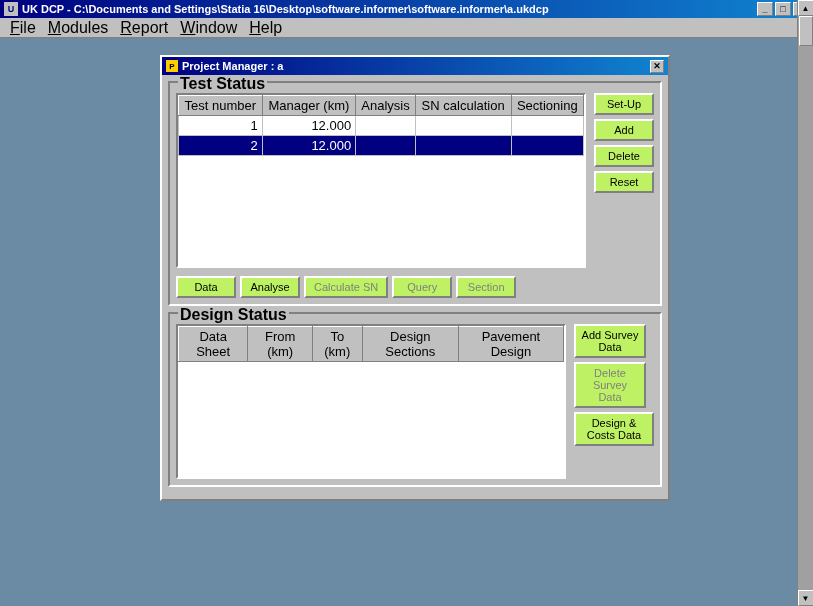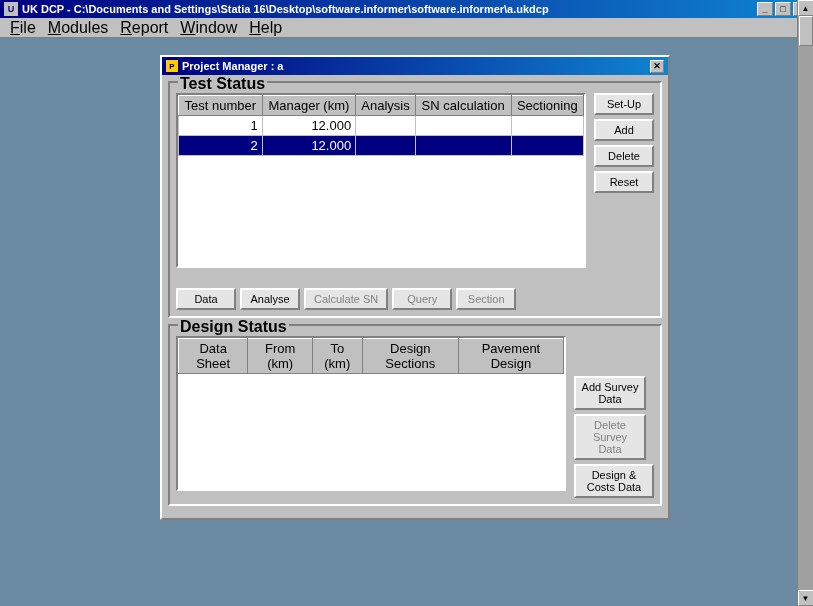--- a/index.html
+++ b/index.html
@@ -231,21 +231,21 @@
     .data-table tr.selected td {
       background: #000080;
       color: white;
     }
     .data-table tr:not(.selected) td {
       background: white;
     }
 
     
     .btn {
-      background: #e5e5e5;
+      background: #bef264;
       border: 2px solid;
       border-top-color: #ffffff;
       border-left-color: #ffffff;
       border-right-color: #808080;
       border-bottom-color: #808080;
       padding: 3px 8px;
       font-size: 11px;
       cursor: pointer;
       font-family: 'MS Sans Serif', Arial, sans-serif;
       min-width: 60px;
@@ -267,21 +267,21 @@
     
     .row-layout {
       display: flex;
       gap: 4px;
     }
 
     
     .bottom-buttons {
       display: flex;
       gap: 4px;
-      margin-top: 16px;
+      margin-top: 4px;
     }
 
     .design-table-container {
       border: 2px solid;
       border-top-color: #808080;
       border-left-color: #808080;
       border-right-color: #ffffff;
       border-bottom-color: #ffffff;
       background: white;
       height: 155px;
@@ -394,21 +394,21 @@
                   <th>To (km)</th>
                   <th>Design Sections</th>
                   <th>Pavement Design</th>
                 </tr>
               </thead>
               <tbody>
               </tbody>
             </table>
           </div>
           <div class="side-buttons">
-            <button class="btn" style="width:72px; white-space:normal; height:auto; padding:3px 4px;margin-top:40px;">Add Survey Data</button>
+            <button class="btn" style="width:72px; white-space:normal; height:auto; padding:3px 4px;">Add Survey Data</button>
             <button class="btn disabled" style="width:72px; white-space:normal; height:auto; padding:3px 4px; color:#808080;">Delete Survey Data</button>
             <button class="btn" style="width:80px; white-space:normal; height:auto; padding:3px 4px;">Design &amp; Costs Data</button>
           </div>
         </div>
       </div>
     </div>
 
   </div>
 </div>
 

